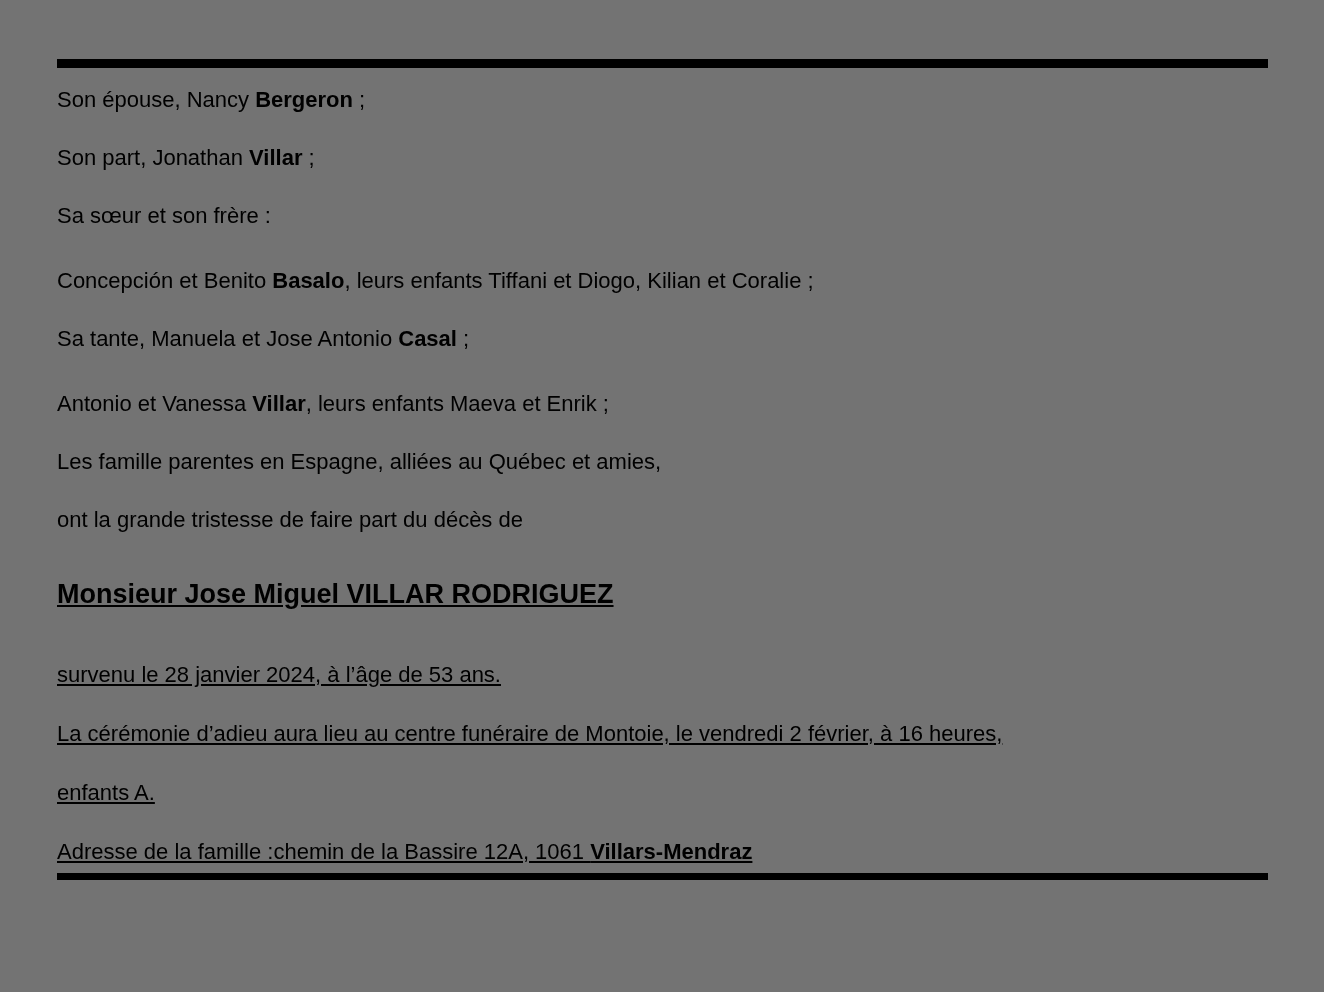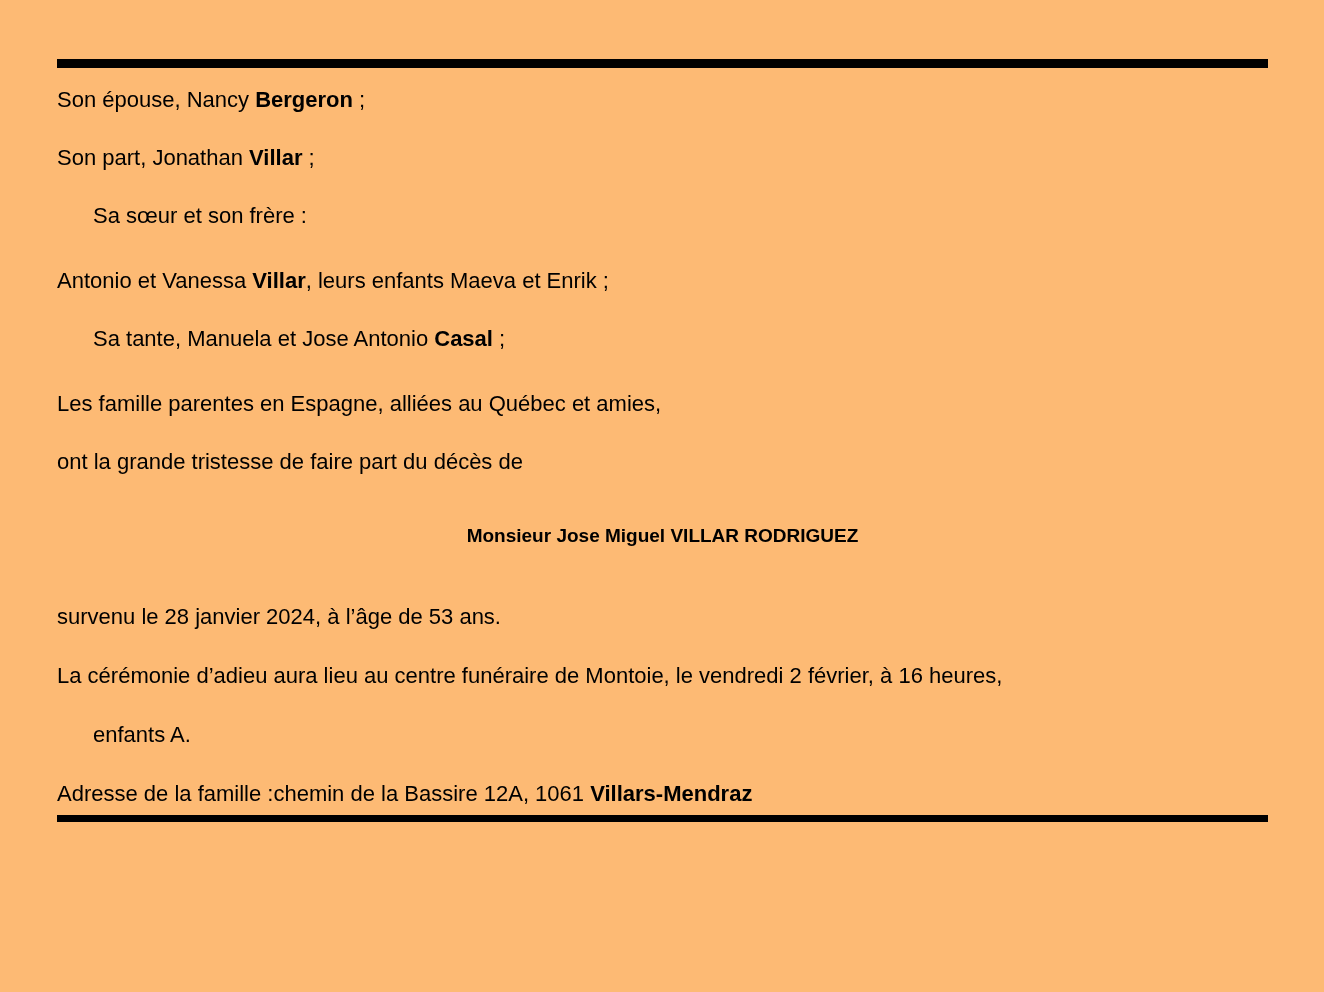--- a/index.html
+++ b/index.html
@@ -8,21 +8,21 @@
     background: #ffffff;
     font-family: "Liberation Sans", sans-serif;
     color: #000000;
   }
   .page {
     position: relative;
     width: 1324px;
     height: 992px;
     box-sizing: border-box;
     padding: 59px 56px 0 57px;
-    background: #fdba74;
+    background: #737373;
     overflow: hidden;
   }
   .rule {
     background: #000000;
     width: 100%;
   }
   .rule-top {
     height: 9px;
     margin-bottom: 18px;
   }
@@ -34,49 +34,50 @@
     font-size: 22px;
     line-height: 28px;
     margin: 0 0 30px 0;
     white-space: nowrap;
   }
   .line strong {
     font-weight: bold;
   }
   .gap-lg {
     margin-bottom: 37px;
-    margin-left: 36px;
   }
   .notice-title {
-    font-size: 19px;
+    font-size: 27px;
     line-height: 34px;
     font-weight: bold;
-    text-align: center;
     margin: 43px 0 50px 0;
+    text-decoration: underline;
   }
   .funeral .line {
     margin-bottom: 31px;
+    text-decoration: underline;
   }
   .funeral .line:last-child {
     margin-bottom: 0;
   }
 </style>
 </head>
 <body>
 
 <div class="page">
 
   <div class="rule rule-top"></div>
 
   <div class="family">
     <p class="line"><span>Son épouse, Nancy </span><strong>Bergeron</strong><span> ;</span></p>
     <p class="line"><span>Son part, Jonathan </span><strong>Villar</strong><span> ;</span></p>
     <p class="line gap-lg"><span>Sa sœur et son frère :</span><strong></strong><span></span></p>
+    <p class="line"><span>Concepción et Benito </span><strong>Basalo</strong><span>, leurs enfants Tiffani et Diogo, Kilian et Coralie ;</span></p>
+    <p class="line gap-lg"><span>Sa tante, Manuela et Jose Antonio </span><strong>Casal</strong><span> ;</span></p>
     <p class="line"><span>Antonio et Vanessa </span><strong>Villar</strong><span>, leurs enfants Maeva et Enrik ;</span></p>
-    <p class="line gap-lg"><span>Sa tante, Manuela et Jose Antonio </span><strong>Casal</strong><span> ;</span></p>
     <p class="line"><span>Les famille parentes en Espagne, alliées au Québec et amies,</span><strong></strong><span></span></p>
     <p class="line"><span>ont la grande tristesse de faire part du décès de</span><strong></strong><span></span></p>
   </div>
 
   <p class="notice-title">Monsieur Jose Miguel VILLAR RODRIGUEZ</p>
 
   <div class="funeral">
     <p class="line"><span>survenu le 28 janvier 2024, à l’âge de 53 ans.</span><strong></strong><span></span></p>
     <p class="line"><span>La cérémonie d’adieu aura lieu au centre funéraire de Montoie, le vendredi 2 février, à 16 heures,</span><strong></strong><span></span></p>
     <p class="line gap-lg"><span>enfants A.</span><strong></strong><span></span></p>

